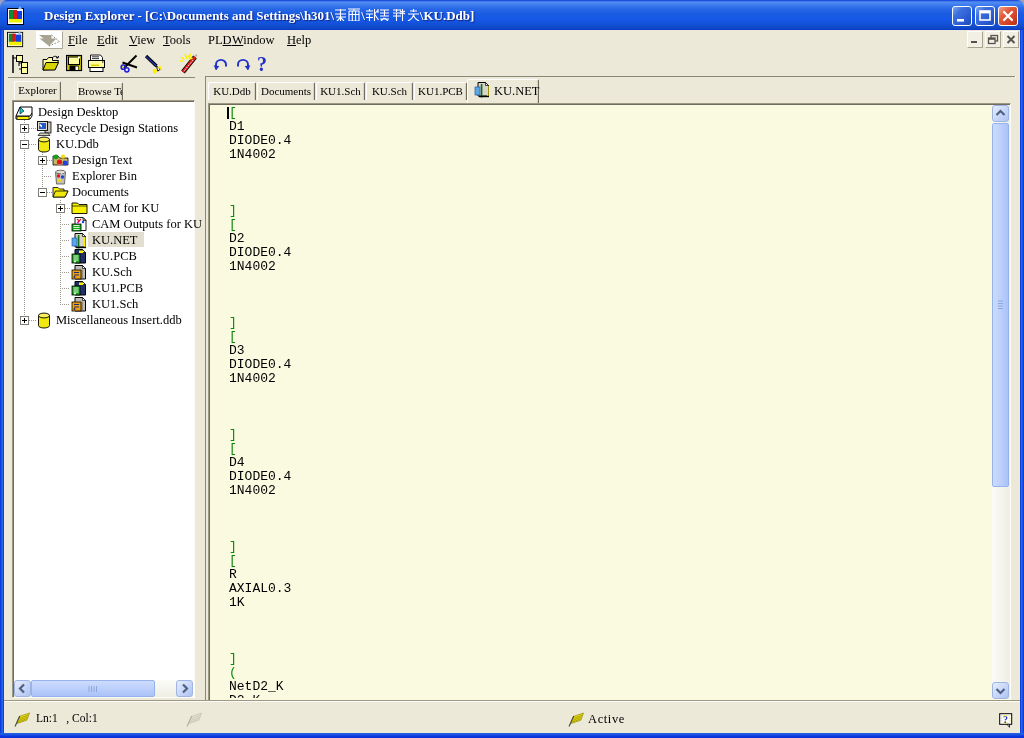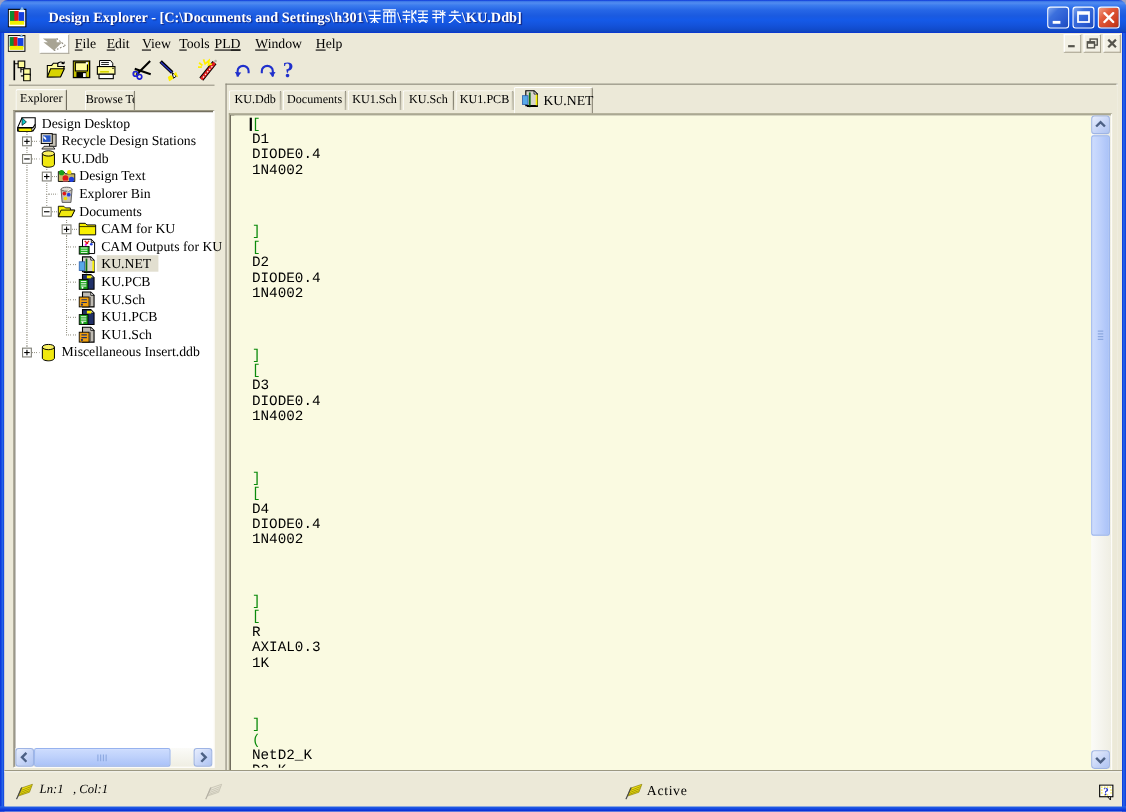--- a/index.html
+++ b/index.html
@@ -106,21 +106,21 @@
     <svg width="18" height="18" viewBox="0 0 18 18">
       <path d="M5 5l8 8M13 5l-8 8" stroke="#fff" stroke-width="2.2" stroke-linecap="round"></path>
     </svg>
   </div>
 
 <div class="abs" id="menubar"></div>
 <div class="abs menu-item" style="left:68px;"><u>F</u>ile</div>
 <div class="abs menu-item" style="left:97px;text-align:right;"><u>E</u>dit</div>
 <div class="abs menu-item" style="left:129px;"><u>V</u>iew</div>
 <div class="abs menu-item" style="left:163px;"><u>T</u>ools</div>
-<div class="abs menu-item" style="left:195px;text-decoration:underline;">PL<u>D</u></div>
+<div class="abs menu-item" style="left:208px;">PL<u>D</u></div>
 <div class="abs menu-item" style="left:232px;"><u>W</u>indow</div>
 <div class="abs menu-item" style="left:287px;"><u>H</u>elp</div>
 <div class="abs mdibtn" style="left:967px;top:31px;">
     <svg width="14" height="15" viewBox="0 0 14 15">
       <rect x="3" y="9" width="6" height="2" fill="#55544C"></rect>
     </svg>
   </div>
 <div class="abs mdibtn" style="left:985px;top:31px;">
     <svg width="14" height="15" viewBox="0 0 14 15">
       <rect x="5" y="3.5" width="6.5" height="5.5" fill="none" stroke="#55544C" stroke-width="1.3"></rect>
@@ -516,21 +516,21 @@
 
 <div class="abs" id="statusbar"></div>
 <div class="abs" style="left:4px;top:700px;width:1016px;height:1px;background:#9C9882;"></div>
 <div class="abs flag-t" style="left:13px;top:712px;">
     <svg width="18" height="15" viewBox="0 0 18 15">
       <path d="M6.2 4.5L16.5 1l-2.7 7.2L3.5 11.7z" fill="#F0E010" stroke="#807800" stroke-width=".6"></path>
       <path d="M6.5 6.5l9-3.5M5.5 8.5l9-3.5M4.8 10.3l9-3.5" stroke="#807800" stroke-width=".6"></path>
       <path d="M2 14.5L6.8 4" stroke="#484848" stroke-width="1.1"></path>
     </svg>
   </div>
-<div class="abs stext" style="left:36px;font-style:italic;">Ln:1&nbsp;&nbsp;&nbsp;, Col:1</div>
+<div class="abs stext" style="left:36px;">Ln:1&nbsp;&nbsp;&nbsp;, Col:1</div>
 <div class="abs flag-t" style="left:185px;top:712px;">
     <svg width="18" height="15" viewBox="0 0 18 15">
       <path d="M6.2 4.5L16.5 1l-2.7 7.2L3.5 11.7z" fill="#E8E5D6" stroke="#BCB8A8" stroke-width=".6"></path>
       <path d="M6.5 6.5l9-3.5M5.5 8.5l9-3.5M4.8 10.3l9-3.5" stroke="#BCB8A8" stroke-width=".6"></path>
       <path d="M2 14.5L6.8 4" stroke="#B4B0A4" stroke-width="1.1"></path>
     </svg>
   </div>
 <div class="abs flag-t" style="left:567px;top:712px;">
     <svg width="18" height="15" viewBox="0 0 18 15">
       <path d="M6.2 4.5L16.5 1l-2.7 7.2L3.5 11.7z" fill="#F0E010" stroke="#807800" stroke-width=".6"></path>

